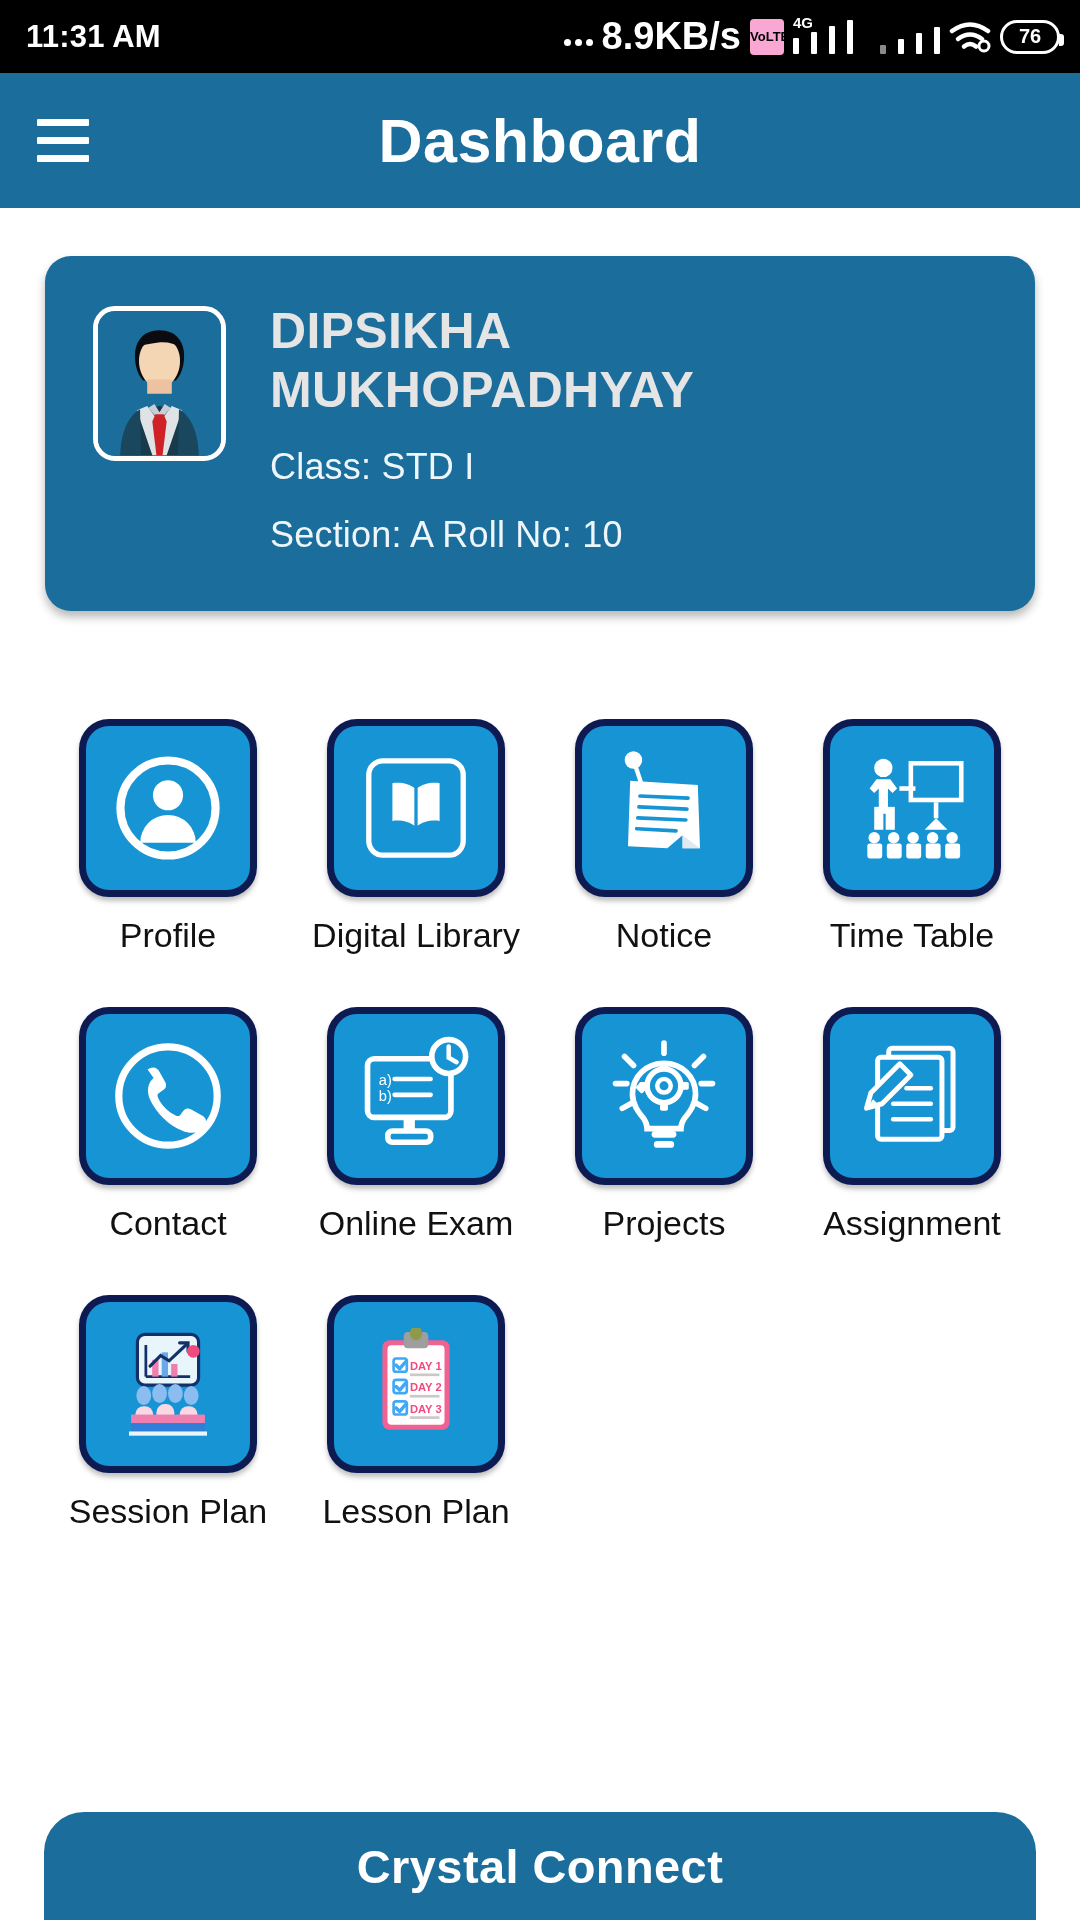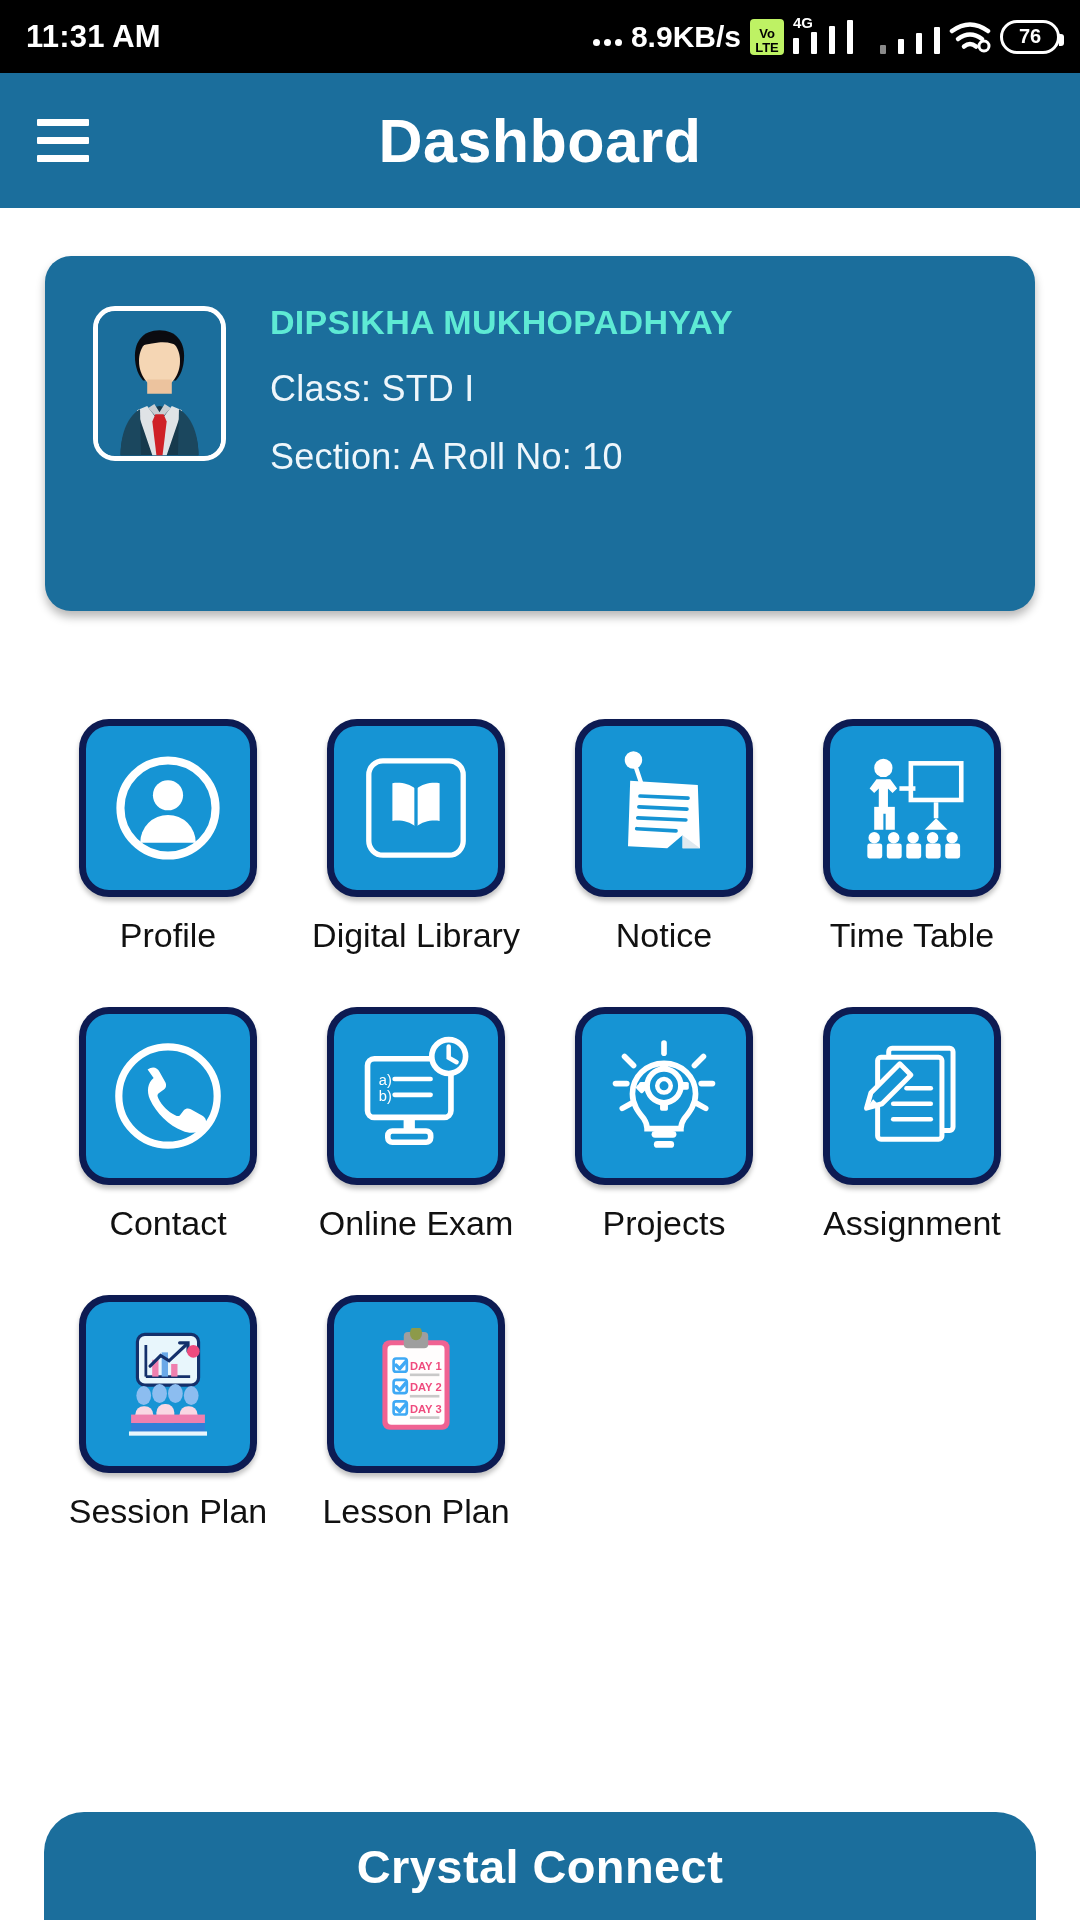--- a/index.html
+++ b/index.html
@@ -14,24 +14,24 @@
   
   .statusbar{
     height:73px; background:#000; color:#fff;
     display:flex; align-items:center; justify-content:space-between;
     padding:0 20px 0 26px;
   }
   .sb-time{ font-size:31px; font-weight:600; letter-spacing:.2px; }
   .sb-right{ display:flex; align-items:center; gap:9px; }
   .sb-dots{ display:flex; align-items:flex-end; gap:4px; height:30px; padding-bottom:6px; }
   .sb-dots i{ width:7px; height:7px; border-radius:50%; background:#fff; display:block; }
-  .sb-speed{ font-size:30px; font-weight:700; }
+  .sb-speed{ font-size:38px; font-weight:700; }
   .volte{
-    display:flex; flex-direction:column; align-items:center; justify-content:flex-end;
-    background:#bef264; color:#000; border-radius:4px; width:34px; height:36px;
+    display:flex; flex-direction:row; align-items:center; justify-content:space-between;
+    background:#f9a8d4; color:#000; border-radius:4px; width:34px; height:36px;
     font-size:13px; font-weight:700; line-height:1.05;
   }
   .sig{ position:relative; display:flex; align-items:flex-end; gap:12px; height:34px; }
   .sig b{ display:block; width:6px; background:#fff; border-radius:1px; }
   .sig b:nth-child(1){height:10px; background:#8a8a8a;}
   .sig b:nth-child(2){height:16px;}
   .sig b:nth-child(3){height:22px;}
   .sig b:nth-child(4){height:28px;}
   .sig b:nth-child(5){height:34px;}
   .sig-4g{ position:absolute; top:-6px; left:0; font-size:15px; font-weight:700; }
@@ -71,21 +71,21 @@
     min-height:355px;
   }
   .avatar-frame{
     flex:0 0 auto;
     width:133px; height:155px;
     border:5px solid #fff; border-radius:22px;
     overflow:hidden; background:#1B6E9C; margin-top:8px;
   }
   .profile-info{ padding-top:4px; }
   .profile-name{
-    color:#5eead4; font-size:34px; font-weight:700; line-height:1.18;
+    color:#e5e5e5; font-size:50px; font-weight:700; line-height:1.18;
     letter-spacing:.3px; max-width:560px;
   }
   .profile-line{
     color:#eef6fb; font-size:36px; font-weight:400; margin-top:26px; letter-spacing:.2px;
   }
 
   
   .grid{
     margin:108px 44px 0 44px;
     display:grid;

